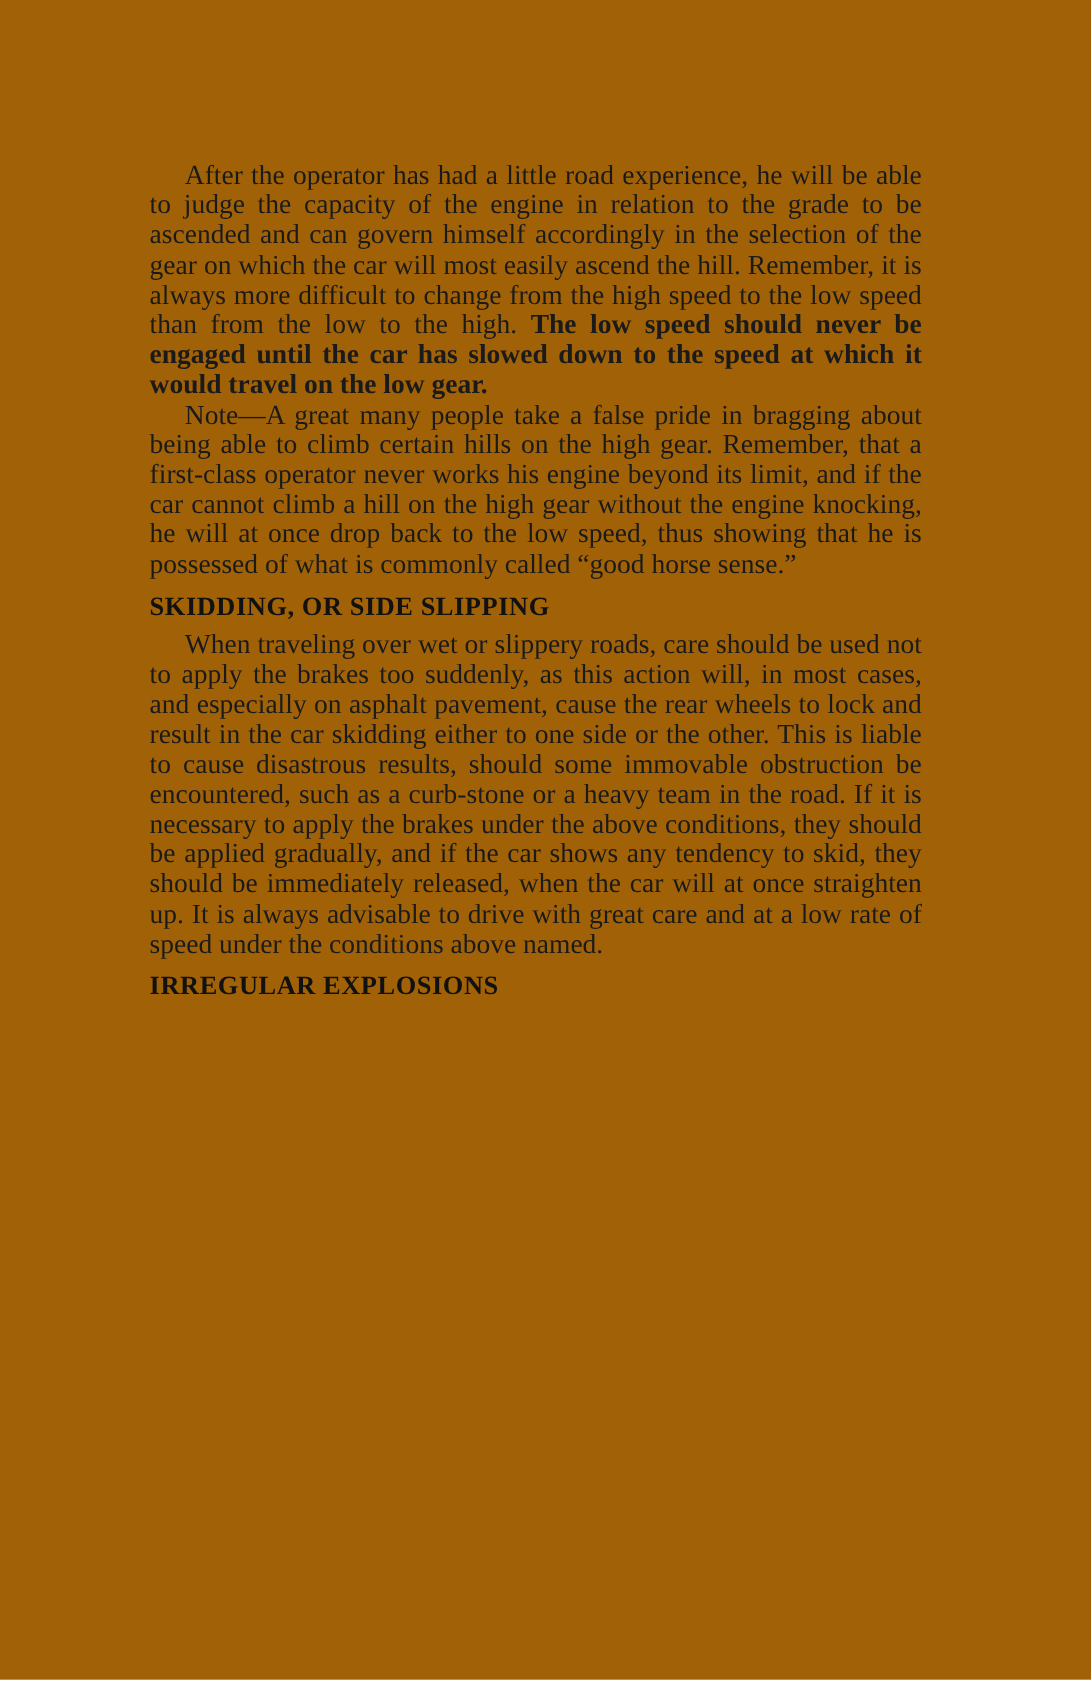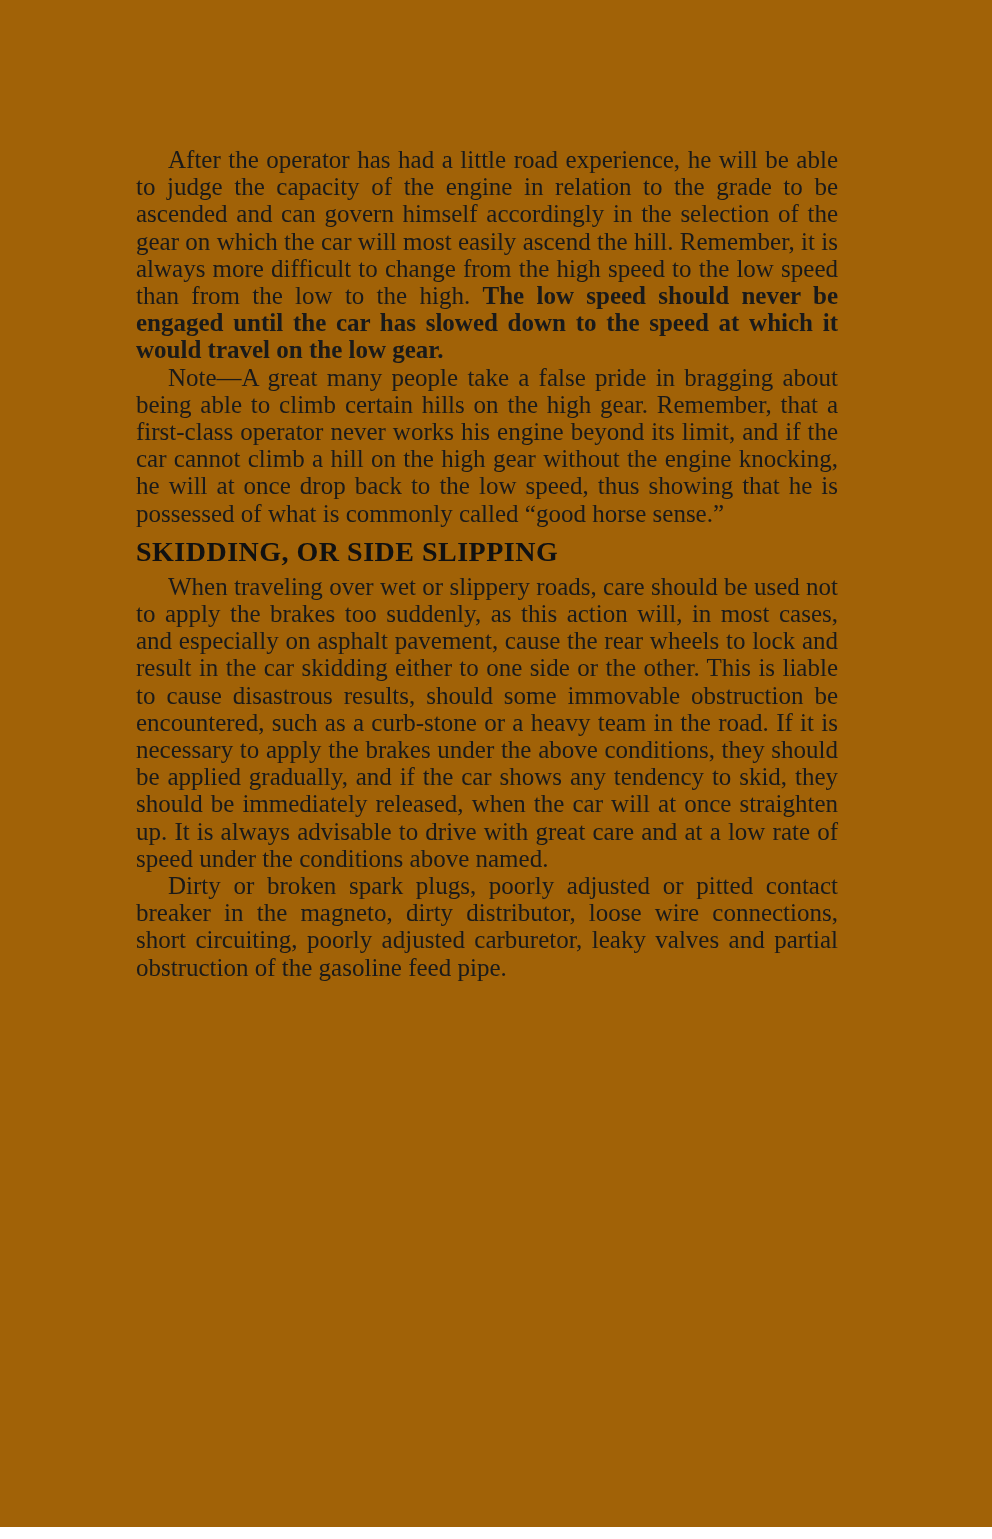--- a/index.html
+++ b/index.html
@@ -2,29 +2,29 @@
 <html><head>
   <meta charset="utf-8">
   <style>
     html, body { margin: 0; padding: 0; background: #ffffff; }
     body { width: 992px; height: 1539px; position: relative; overflow: hidden; }
     .page { position: absolute; left: 0; top: 0; width: 992px; height: 1527px; background: #a16207; }
     .col { position: absolute; left: 136px; top: 146px; width: 702px; font-family: "Liberation Serif", "DejaVu Serif", serif; color: #1a1a1a; font-size: 25px; line-height: 27.2px; }
     p { margin: 0; text-align: justify; text-align-last: left; }
     .indent { text-indent: 32px; }
     .bold { font-weight: bold; }
-    h2 { margin: 10px 0 6px 0; font-family: "Liberation Serif", "DejaVu Serif", serif; font-weight: bold; font-size: 28px; letter-spacing: 0.5px; line-height: 30px; color: #111; }
+    h2 { margin: 10px 0 6px 0; font-family: "Liberation Serif", "DejaVu Serif", serif; font-weight: bold; font-size: 24px; letter-spacing: 0.5px; line-height: 30px; color: #111; }
   </style>
 </head>
 <body>
 
 <div class="page">
   <div class="col">
     <p class="indent"><span>After the operator has had a little road experience, he will be able to judge the capacity of the engine in relation to the grade to be ascended and can govern himself accordingly in the selection of the gear on which the car will most easily ascend the hill. Remember, it is always more difficult to change from the high speed to the low speed than from the low to the high. </span><span class="bold">The low speed should never be engaged until the car has slowed down to the speed at which it would travel on the low gear.</span></p>
     <p class="indent">Note—A great many people take a false pride in bragging about being able to climb certain hills on the high gear. Remember, that a first-class operator never works his engine beyond its limit, and if the car cannot climb a hill on the high gear without the engine knocking, he will at once drop back to the low speed, thus showing that he is possessed of what is commonly called “good horse sense.”</p>
 
     <h2>SKIDDING, OR SIDE SLIPPING</h2>
     <p class="indent">When traveling over wet or slippery roads, care should be used not to apply the brakes too suddenly, as this action will, in most cases, and especially on asphalt pavement, cause the rear wheels to lock and result in the car skidding either to one side or the other. This is liable to cause disastrous results, should some immovable obstruction be encountered, such as a curb-stone or a heavy team in the road. If it is necessary to apply the brakes under the above conditions, they should be applied gradually, and if the car shows any tendency to skid, they should be immediately released, when the car will at once straighten up. It is always advisable to drive with great care and at a low rate of speed under the conditions above named.</p>
 
-    <p class="indent">Dirty or broken spark plugs, poorly adjusted or pitted contact breaker in the magneto, dirty distributor, loose wire connections, short circuiting, poorly adjusted carburetor, leaky valves and partial obstruction of the gasoline feed pipe.</p>
+    <h2>IRREGULAR EXPLOSIONS</h2>
 
   </div>
 </div>
 
 </body></html>

